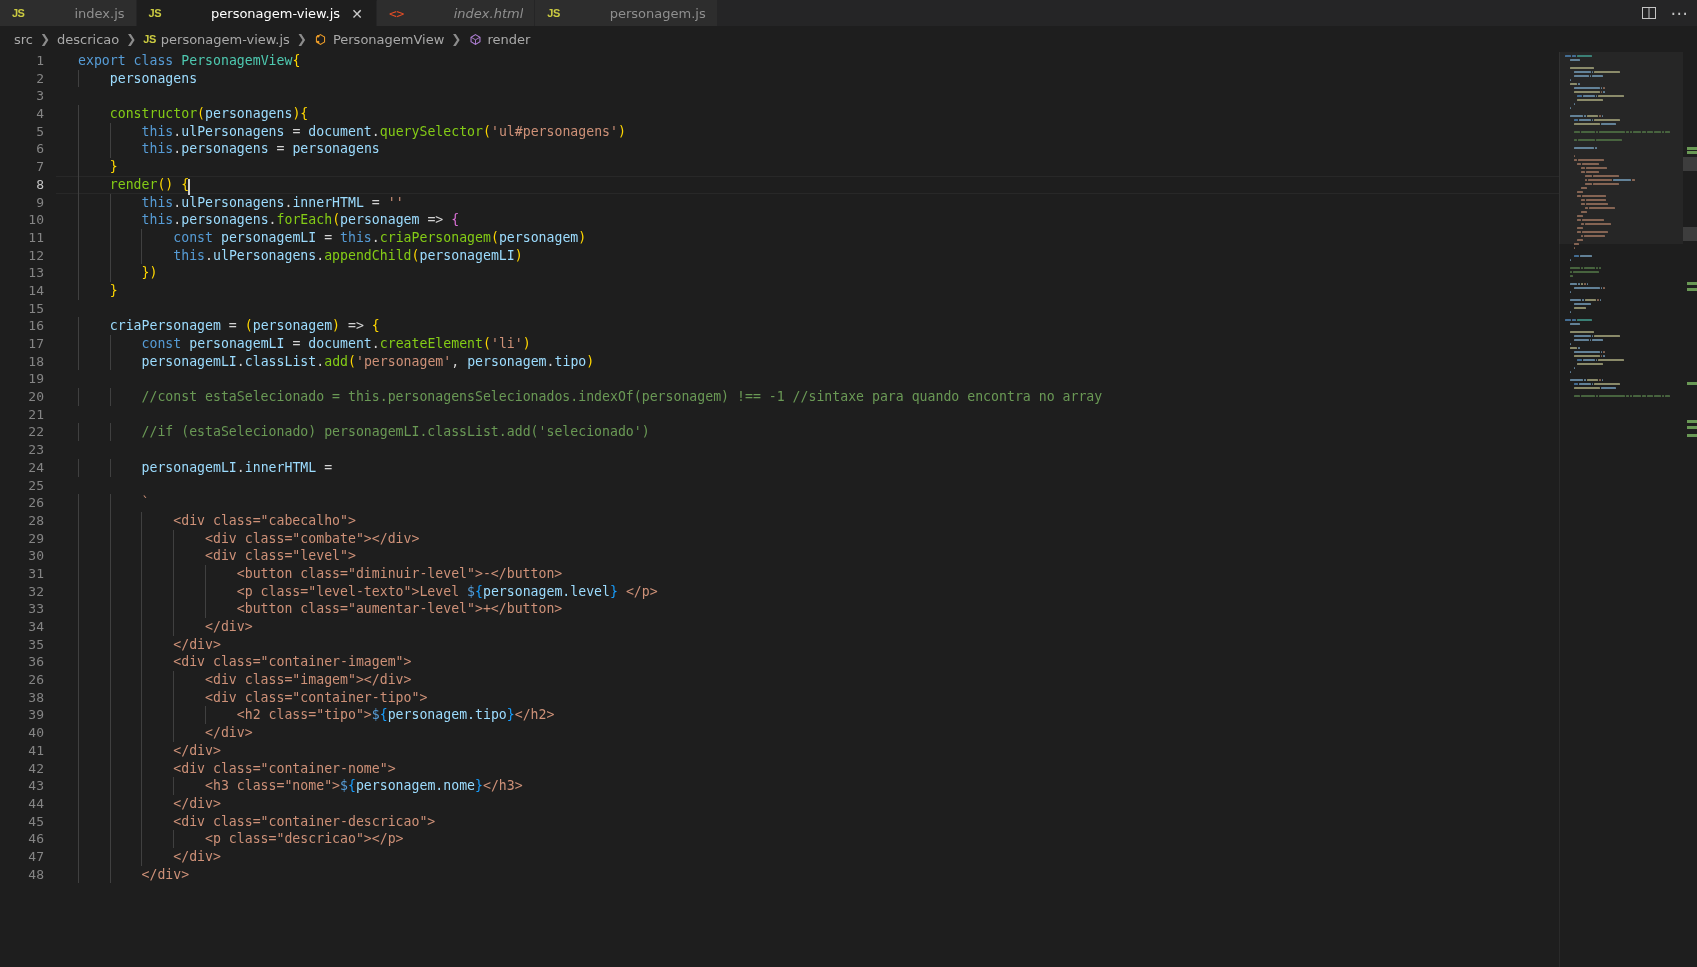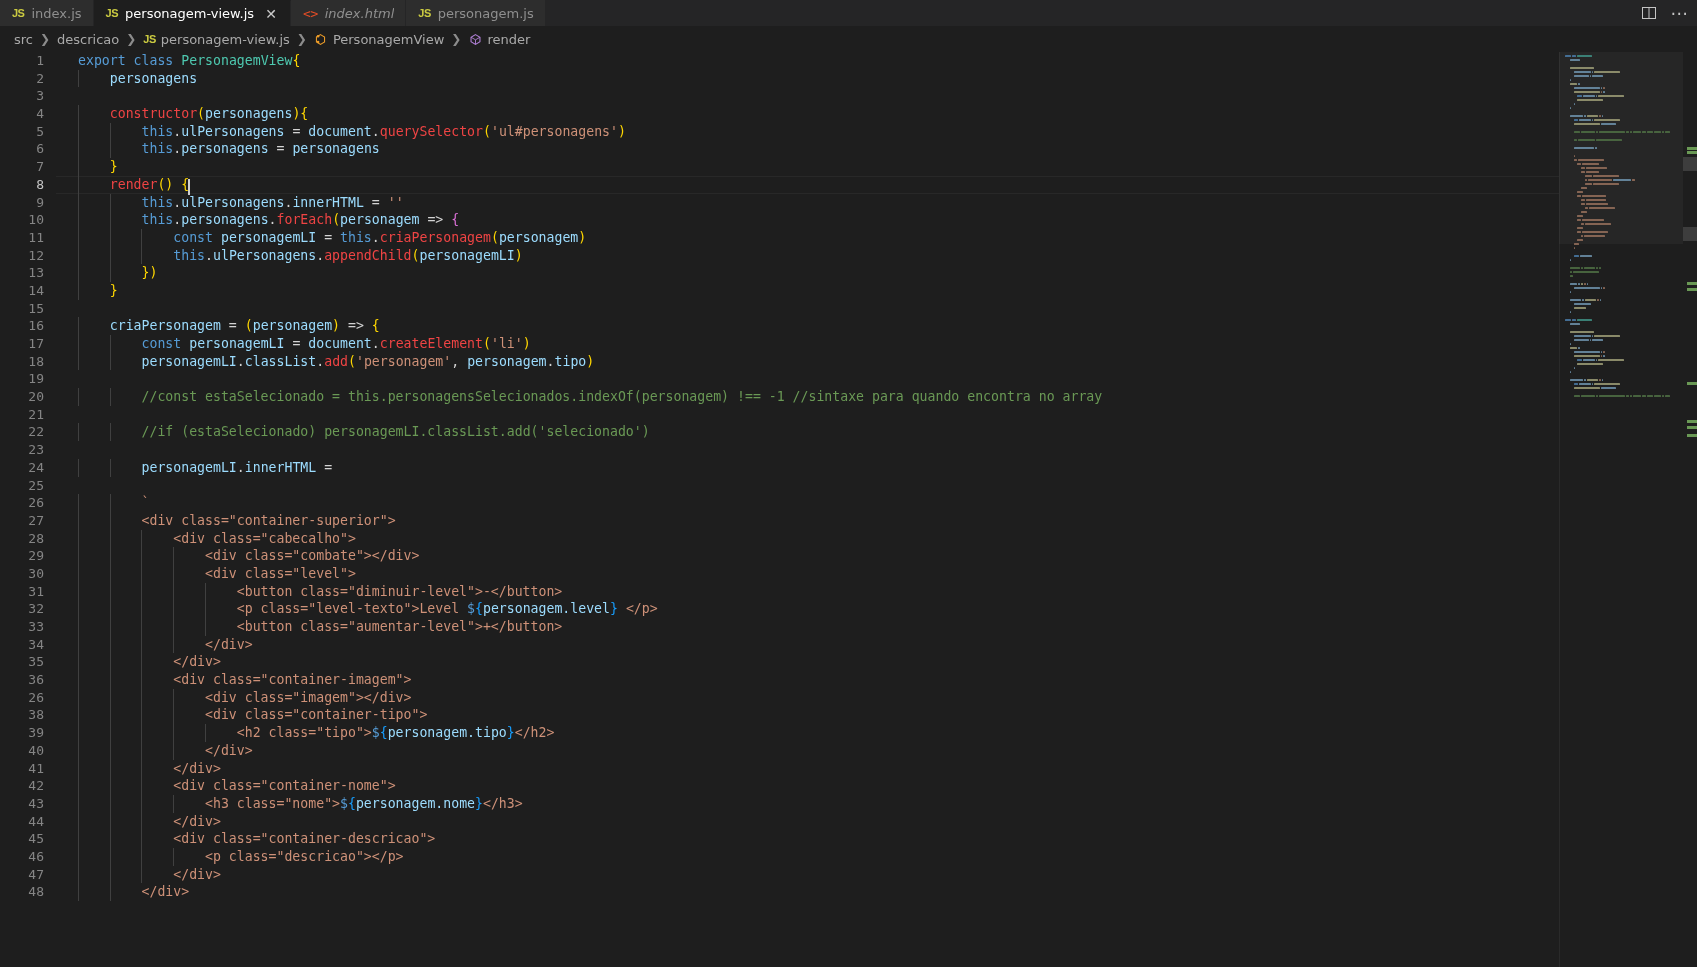--- a/index.html
+++ b/index.html
@@ -29,21 +29,21 @@
     position: relative;
     white-space: nowrap;
     cursor: pointer;
     max-width: 260px;
   }
   .tab.active {
     background: #1e1e1e;
     color: #ffffff;
     border-top: 1px solid #1e1e1e;
   }
-  .tab .tablabel { overflow: hidden; text-overflow: ellipsis; }
+  .tab .tablabel { overflow: hidden; text-overflow: ellipsis; margin-left: 43px; }
   .tab.italic .tablabel { font-style: italic; }
   .tab-filler { flex: 1; background: #252526; }
 
   .ficon { font-size: 11px; font-weight: bold; letter-spacing: -0.5px; line-height: 1; }
   .ficon.js { color: #cbcb41; font-family: "Liberation Sans", sans-serif; }
   .ficon.html { color: #e44d26; font-size: 13px; font-weight: normal; font-family: "DejaVu Sans Mono", monospace; }
 
   .tab-close {
     width: 16px; height: 16px;
     display: flex; align-items: center; justify-content: center;
@@ -117,21 +117,21 @@
     width: 1.5px; height: 16px;
     background: #d0d0d0;
     vertical-align: text-bottom;
     margin-left: -1px;
     position: relative; top: 3px;
   }
 
   
   .kw     { color: #569cd6; }   
   .type   { color: #4ec9b0; }   
-  .fn     { color: #ef4444; }   
+  .fn     { color: #84cc16; }   
   .var    { color: #9cdcfe; }   
   .str    { color: #ce9178; }   
   .cmt    { color: #6a9955; }   
   .pl     { color: #ffd700; }   
   .pm     { color: #da70d6; }   
   .pb     { color: #179fff; }
   .itpl   { color: #569cd6; }
 
   
   .minimap {
@@ -249,21 +249,20 @@
         <div class="line"><span class="ln">17</span><span class="gutter-pad"></span><span class="code"><span class="ig" style="left:0px"></span><span class="ig" style="left:31.72px"></span>        <span class="kw">const</span> <span class="var">personagemLI</span> = <span class="var">document</span>.<span class="fn">createElement</span><span class="pl">(</span><span class="str">'li'</span><span class="pl">)</span></span></div>
         <div class="line"><span class="ln">18</span><span class="gutter-pad"></span><span class="code"><span class="ig" style="left:0px"></span><span class="ig" style="left:31.72px"></span>        <span class="var">personagemLI</span>.<span class="var">classList</span>.<span class="fn">add</span><span class="pl">(</span><span class="str">'personagem'</span>, <span class="var">personagem</span>.<span class="var">tipo</span><span class="pl">)</span></span></div>
         <div class="line"><span class="ln">19</span><span class="gutter-pad"></span><span class="code"></span></div>
         <div class="line"><span class="ln">20</span><span class="gutter-pad"></span><span class="code"><span class="ig" style="left:0px"></span><span class="ig" style="left:31.72px"></span>        <span class="cmt">//const estaSelecionado = this.personagensSelecionados.indexOf(personagem) !== -1 //sintaxe para quando encontra no array</span></span></div>
         <div class="line"><span class="ln">21</span><span class="gutter-pad"></span><span class="code"></span></div>
         <div class="line"><span class="ln">22</span><span class="gutter-pad"></span><span class="code"><span class="ig" style="left:0px"></span><span class="ig" style="left:31.72px"></span>        <span class="cmt">//if (estaSelecionado) personagemLI.classList.add('selecionado')</span></span></div>
         <div class="line"><span class="ln">23</span><span class="gutter-pad"></span><span class="code"></span></div>
         <div class="line"><span class="ln">24</span><span class="gutter-pad"></span><span class="code"><span class="ig" style="left:0px"></span><span class="ig" style="left:31.72px"></span>        <span class="var">personagemLI</span>.<span class="var">innerHTML</span> =</span></div>
         <div class="line"><span class="ln">25</span><span class="gutter-pad"></span><span class="code"></span></div>
         <div class="line"><span class="ln">26</span><span class="gutter-pad"></span><span class="code"><span class="ig" style="left:0px"></span><span class="ig" style="left:31.72px"></span><span class="str">        `</span></span></div>
-        <div class="line"><span class="ln">27</span><span class="gutter-pad"></span><span class="code"><span class="ig" style="left:0px"></span><span class="ig" style="left:31.72px"></span><span class="str">        &lt;div class="container-superior"&gt;</span></span></div>
         <div class="line"><span class="ln">28</span><span class="gutter-pad"></span><span class="code"><span class="ig" style="left:0px"></span><span class="ig" style="left:31.72px"></span><span class="ig" style="left:63.44px"></span><span class="str">            &lt;div class="cabecalho"&gt;</span></span></div>
         <div class="line"><span class="ln">29</span><span class="gutter-pad"></span><span class="code"><span class="ig" style="left:0px"></span><span class="ig" style="left:31.72px"></span><span class="ig" style="left:63.44px"></span><span class="ig" style="left:95.16px"></span><span class="str">                &lt;div class="combate"&gt;&lt;/div&gt;</span></span></div>
         <div class="line"><span class="ln">30</span><span class="gutter-pad"></span><span class="code"><span class="ig" style="left:0px"></span><span class="ig" style="left:31.72px"></span><span class="ig" style="left:63.44px"></span><span class="ig" style="left:95.16px"></span><span class="str">                &lt;div class="level"&gt;</span></span></div>
         <div class="line"><span class="ln">31</span><span class="gutter-pad"></span><span class="code"><span class="ig" style="left:0px"></span><span class="ig" style="left:31.72px"></span><span class="ig" style="left:63.44px"></span><span class="ig" style="left:95.16px"></span><span class="ig" style="left:126.88px"></span><span class="str">                    &lt;button class="diminuir-level"&gt;-&lt;/button&gt;</span></span></div>
         <div class="line"><span class="ln">32</span><span class="gutter-pad"></span><span class="code"><span class="ig" style="left:0px"></span><span class="ig" style="left:31.72px"></span><span class="ig" style="left:63.44px"></span><span class="ig" style="left:95.16px"></span><span class="ig" style="left:126.88px"></span><span class="str">                    &lt;p class="level-texto"&gt;Level </span><span class="itpl">$</span><span class="pb">{</span><span class="var">personagem.level</span><span class="pb">}</span><span class="str"> &lt;/p&gt;</span></span></div>
         <div class="line"><span class="ln">33</span><span class="gutter-pad"></span><span class="code"><span class="ig" style="left:0px"></span><span class="ig" style="left:31.72px"></span><span class="ig" style="left:63.44px"></span><span class="ig" style="left:95.16px"></span><span class="ig" style="left:126.88px"></span><span class="str">                    &lt;button class="aumentar-level"&gt;+&lt;/button&gt;</span></span></div>
         <div class="line"><span class="ln">34</span><span class="gutter-pad"></span><span class="code"><span class="ig" style="left:0px"></span><span class="ig" style="left:31.72px"></span><span class="ig" style="left:63.44px"></span><span class="ig" style="left:95.16px"></span><span class="str">                &lt;/div&gt;</span></span></div>
         <div class="line"><span class="ln">35</span><span class="gutter-pad"></span><span class="code"><span class="ig" style="left:0px"></span><span class="ig" style="left:31.72px"></span><span class="ig" style="left:63.44px"></span><span class="str">            &lt;/div&gt;</span></span></div>
         <div class="line"><span class="ln">36</span><span class="gutter-pad"></span><span class="code"><span class="ig" style="left:0px"></span><span class="ig" style="left:31.72px"></span><span class="ig" style="left:63.44px"></span><span class="str">            &lt;div class="container-imagem"&gt;</span></span></div>
         <div class="line"><span class="ln">26</span><span class="gutter-pad"></span><span class="code"><span class="ig" style="left:0px"></span><span class="ig" style="left:31.72px"></span><span class="ig" style="left:63.44px"></span><span class="ig" style="left:95.16px"></span><span class="str">                &lt;div class="imagem"&gt;&lt;/div&gt;</span></span></div>

